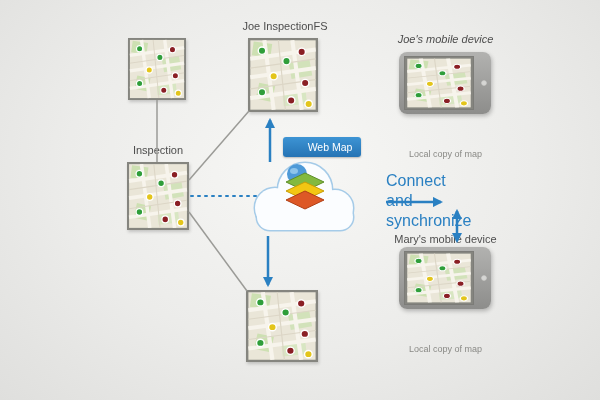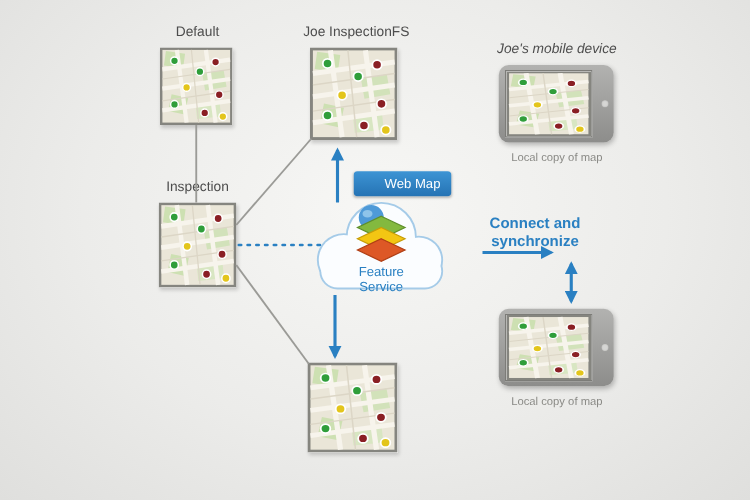--- a/index.html
+++ b/index.html
@@ -1,22 +1,22 @@
 <!DOCTYPE html>
 <html><head>
 <meta charset="utf-8">
 <style>
   html,body{margin:0;padding:0;background:#ffffff;font-family:"Liberation Sans",sans-serif;}
   .canvas{
     position:relative;width:600px;height:400px;overflow:hidden;
     background:radial-gradient(ellipse at 50% 42%, #f7f7f5 0%, #ececea 55%, #dfdfdd 100%);
   }
   .lbl{position:absolute;font-size:11px;color:#4d4d4d;text-align:center;line-height:1.2;}
-  .caption{position:absolute;font-size:9px;color:#8a8a86;text-align:center;line-height:1.2;}
-  .bluetext{position:absolute;font-size:12px;color:#2a80c2;text-align:center;line-height:1.25;font-weight:bold;}
+  .caption{position:absolute;font-size:9px;color:#8a8a86;text-align:center;line-height:1.2;margin-top:28px;}
+  .bluetext{position:absolute;font-size:16px;color:#2a80c2;text-align:left;line-height:1.25;font-weight:normal;}
   .map{position:absolute;box-shadow:1px 2px 3px rgba(0,0,0,0.18);}
   .map svg{display:block;width:100%;height:100%;}
   .overlay{position:absolute;left:0;top:0;width:600px;height:400px;pointer-events:none;}
   .cloudwrap{position:absolute;left:245px;top:150px;width:120px;height:100px;}
   .cloudwrap>svg{display:block;width:100%;height:100%;}
   .fs-label{position:absolute;left:33px;top:62px;width:54px;font-size:10.5px;color:#2a80c2;text-align:center;line-height:1.15;}
   .webmap{
     position:absolute;left:283px;top:137px;width:62px;height:20px;border-radius:3px;
     background:linear-gradient(180deg,#3d94d4,#2573b4);color:#ffffff;font-size:10.5px;
     line-height:20px;text-align:center;box-shadow:0 1px 2px rgba(0,0,0,0.25);padding-left:16px;
@@ -68,21 +68,20 @@
           <circle cx="22" cy="33" r="3.2" fill="#e3c51b"></circle>
           <circle cx="49" cy="39" r="3.2" fill="#8a1f24"></circle>
           <circle cx="12" cy="47" r="3.2" fill="#2f9e3a"></circle>
           <circle cx="37" cy="54" r="3.2" fill="#8a1f24"></circle>
           <circle cx="52" cy="57" r="3.2" fill="#e3c51b"></circle>
         </g>
       </g>
     </defs>
   </svg>
 
-  <div class="lbl" style="left:118px;top:20px;width:80px;">Default</div>
   <div class="lbl" style="left:235px;top:20px;width:100px;">Joe InspectionFS</div>
   <div class="lbl" style="left:118px;top:144px;width:80px;">Inspection</div>
 
   <div class="map" style="left:128px;top:38px;width:58px;height:62px;">
     <svg viewBox="0 0 60 64" preserveAspectRatio="none">
         <use href="#maptile"></use>
       </svg>
   </div>
   <div class="map" style="left:248px;top:38px;width:70px;height:74px;">
     <svg viewBox="0 0 60 64" preserveAspectRatio="none">
@@ -115,36 +114,36 @@
         <rect x="12" y="54" width="96" height="26" rx="13"></rect>
       </g>
       <g>
         <circle cx="52" cy="24" r="10" fill="#4e9ad8"></circle>
         <ellipse cx="49" cy="21" rx="4" ry="3" fill="#8ec4ea"></ellipse>
         <polygon points="60,23 79,32 60,41 41,32" fill="#83b93f" stroke="#5e8f2b" stroke-width="1"></polygon>
         <polygon points="60,32 79,41 60,50 41,41" fill="#f3c613" stroke="#c79d06" stroke-width="1"></polygon>
         <polygon points="60,41 79,50 60,59 41,50" fill="#dd5826" stroke="#b03f15" stroke-width="1"></polygon>
       </g>
     </svg>
-    <div class="fs-label">Feature Service</div>
   </div>
 
   <div class="webmap">Web Map</div>
 
   <div class="lbl" style="left:388px;top:33px;width:115px;font-style:italic;">Joe's mobile device</div>
   <div class="tablet" style="left:399px;top:52px;">
     <div class="screen">
       <svg viewBox="0 0 60 64" preserveAspectRatio="none">
           <use href="#maptile"></use>
         </svg>
     </div>
     <div class="cam"></div>
   </div>
   <div class="caption" style="left:398px;top:121px;width:95px;">Local copy of map</div>
 
+  <div class="lbl" style="left:388px;top:233px;width:115px;">Mary's mobile device</div>
   <div class="tablet" style="left:399px;top:247px;">
     <div class="screen">
       <svg viewBox="0 0 60 64" preserveAspectRatio="none">
           <use href="#maptile"></use>
         </svg>
     </div>
     <div class="cam"></div>
   </div>
   <div class="caption" style="left:398px;top:316px;width:95px;">Local copy of map</div>
 

